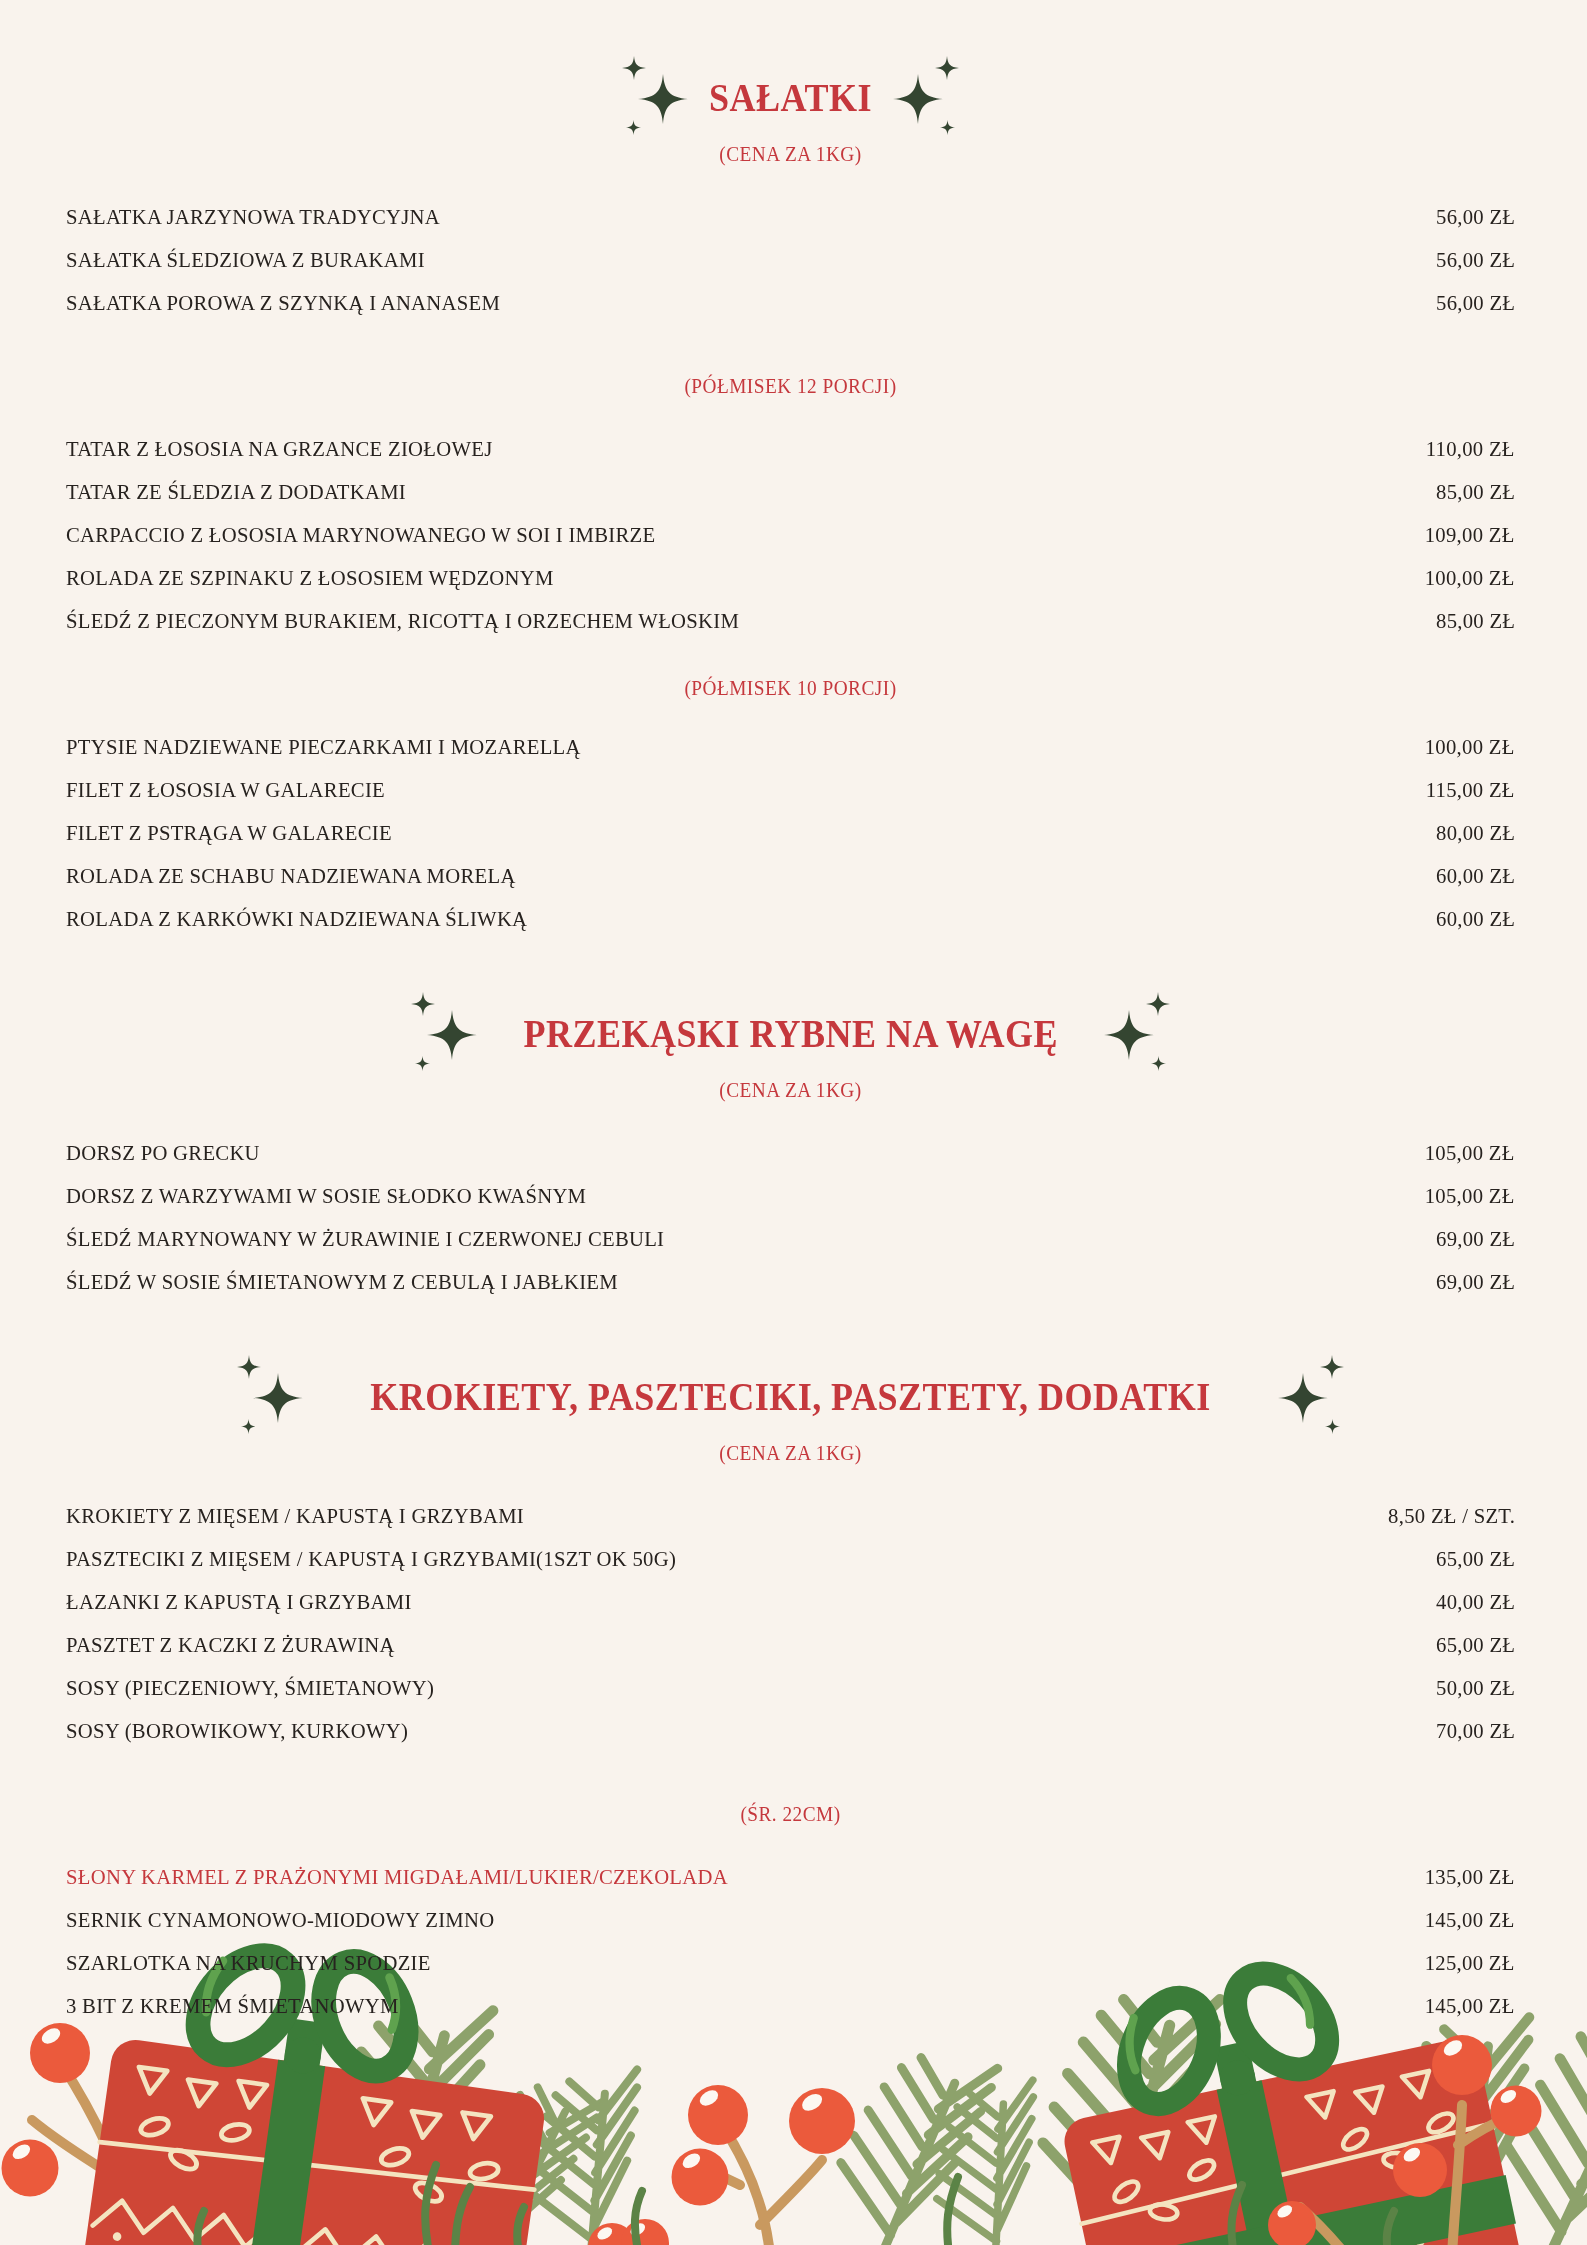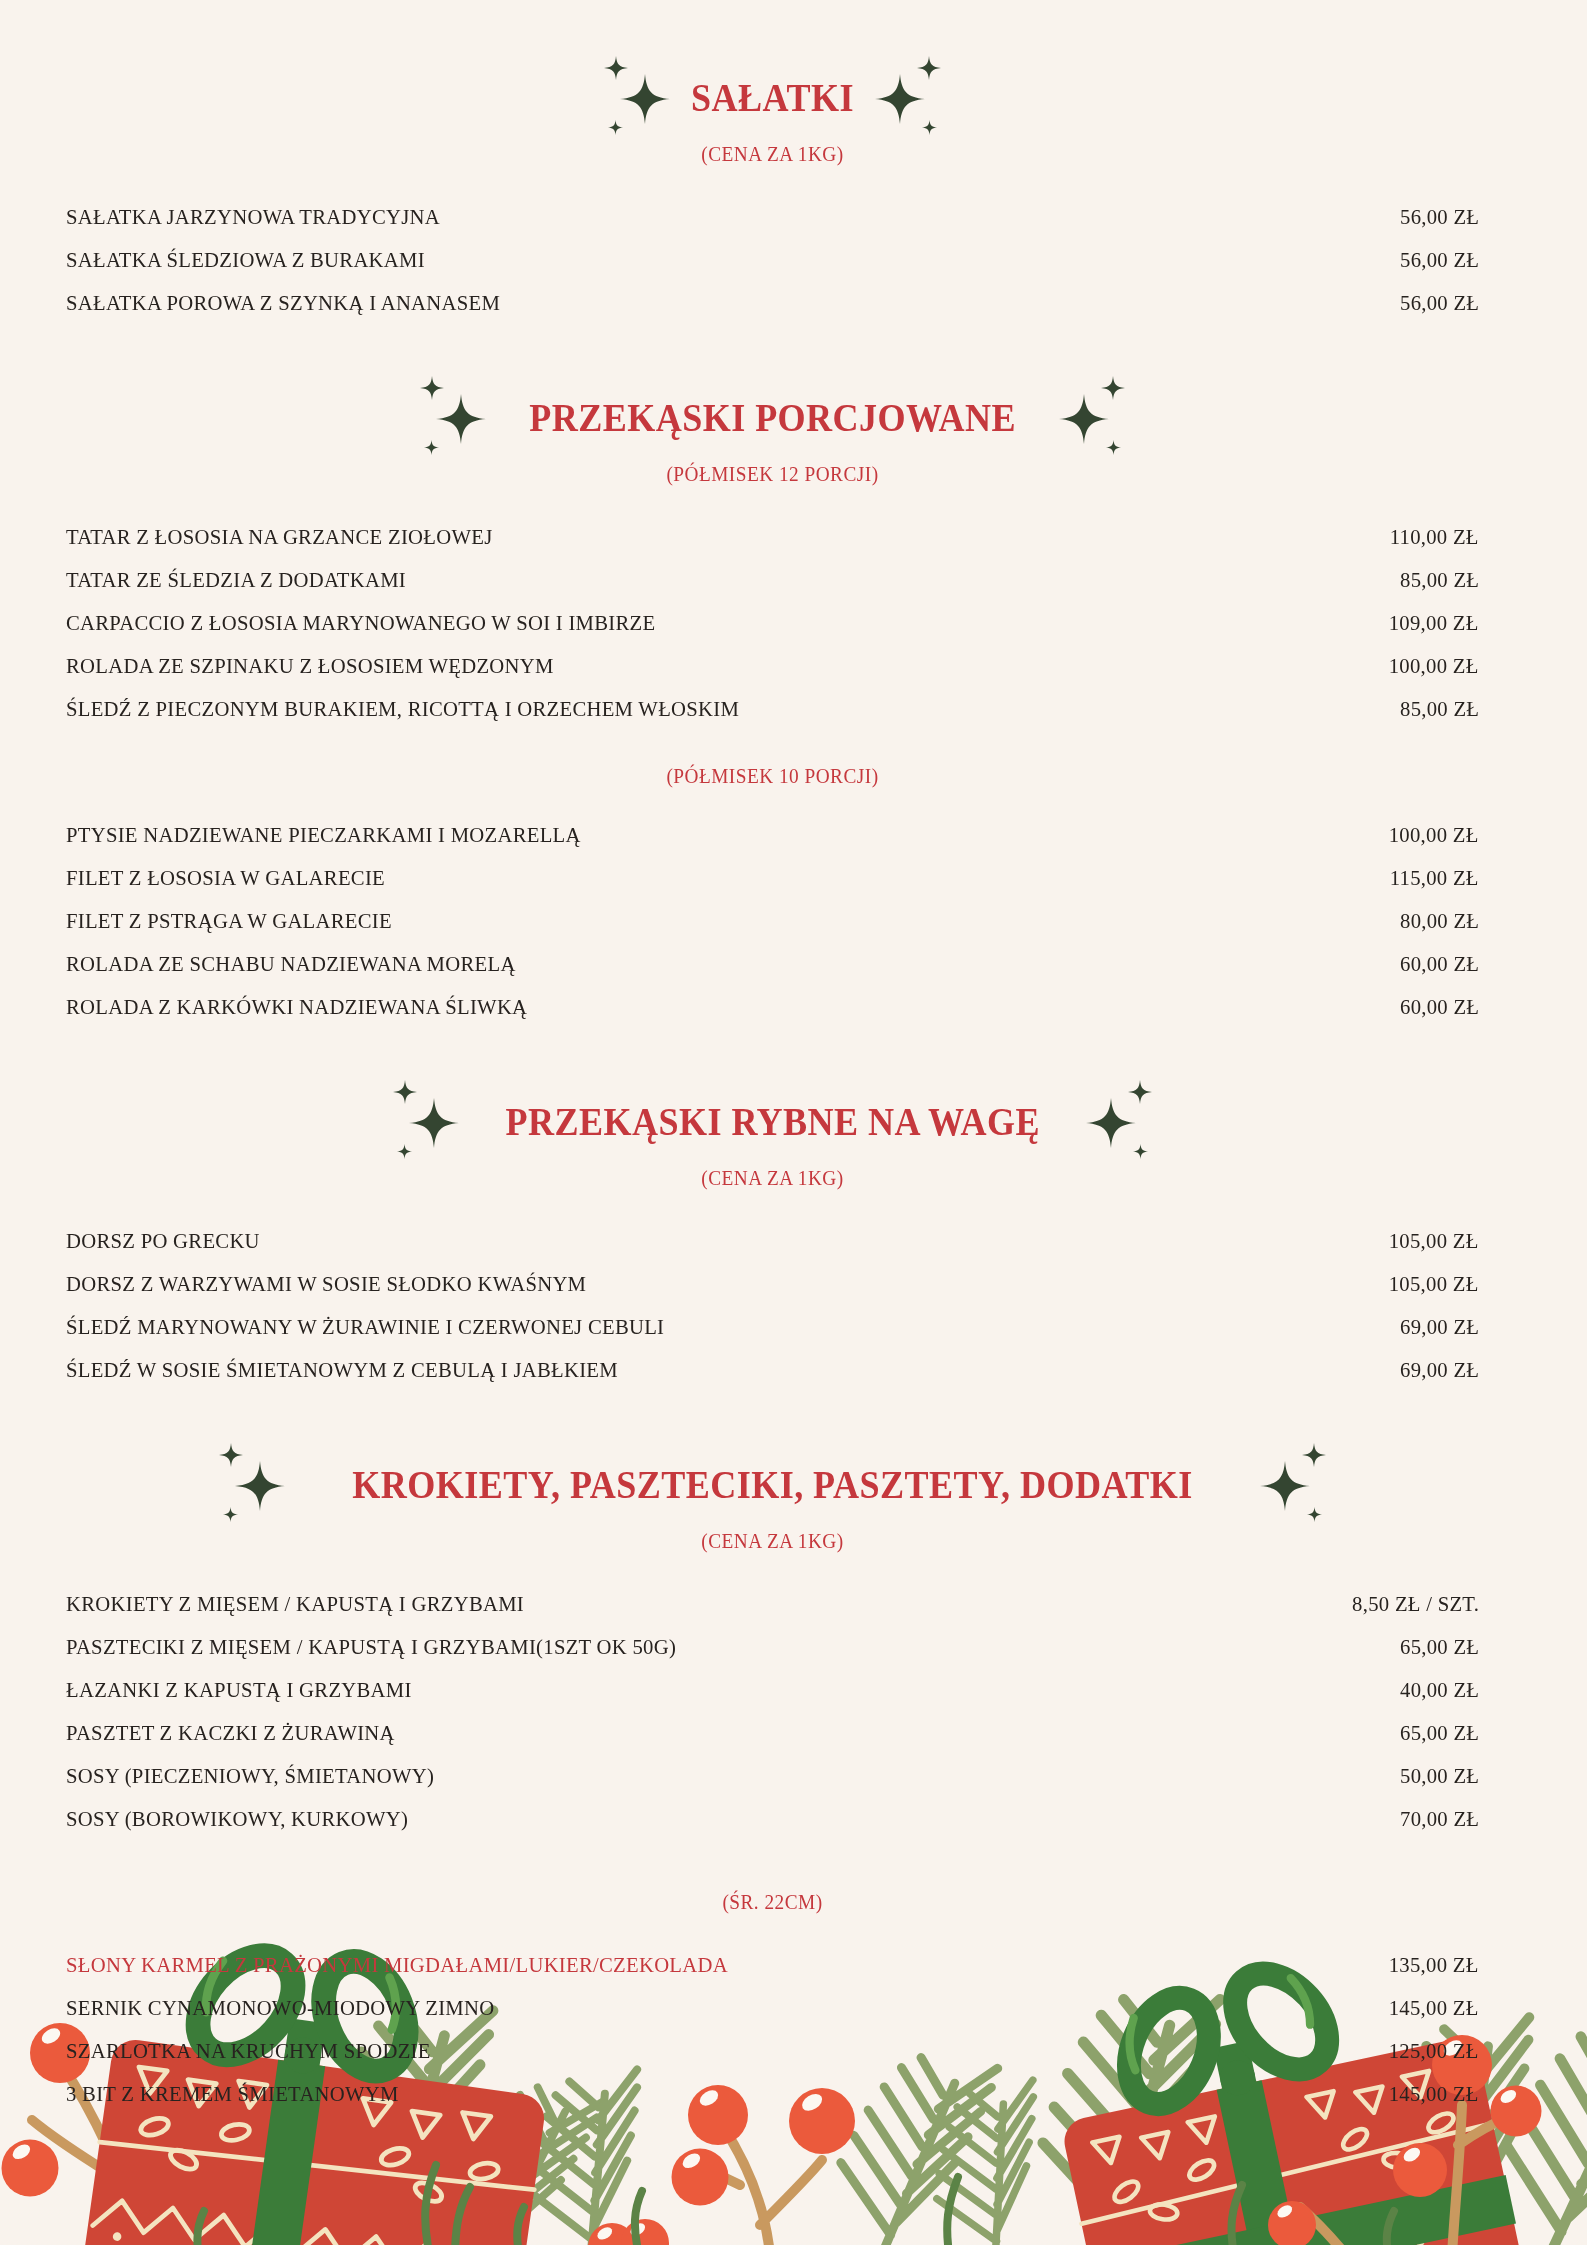--- a/index.html
+++ b/index.html
@@ -2,21 +2,21 @@
 <html style="--bg: #f9f3ed; --red: #c5383d; --ink: #27221f; --green: #344531; --pine: #8da26b; --berry: #eb5a3c; --stem: #c9995f; --gift: #cf4636; --ribbon: #3b7c39; --ribbon-l: #5fa24e; --cream: #f4e4c0; --grass: #5b8346;"><head>
 <meta charset="utf-8">
 <style>
   html,body{margin:0;padding:0;background:#e8e2da;}
   .page{
     position:relative;width:1587px;height:2245px;overflow:hidden;
     background:var(--bg,#f9f3ed);
     font-family:"Liberation Serif","DejaVu Serif",serif;
     color:var(--ink,#27221f);
   }
-  .menu{position:relative;z-index:2;padding:54px 108px 0 66px;}
+  .menu{position:relative;z-index:2;padding:54px 72px 0 66px;}
   .menu-section{margin-top:50px;}
   .menu-section:first-child{margin-top:0;}
   .heading-row{display:flex;align-items:center;justify-content:center;gap:10px;}
   .section-title{
     margin:0;font-size:41px;font-weight:700;color:var(--red,#c5383d);
     letter-spacing:.5px;white-space:nowrap;
     transform:scaleX(.88);transform-origin:center;
   }
   .sparkle{flex:0 0 auto;}
   .sparkle.right{transform:scaleX(-1);}
@@ -127,33 +127,20 @@
   <div class="menu-row">
     <span class="item-name">SAŁATKA POROWA Z SZYNKĄ I ANANASEM</span>
     <span class="item-price">56,00 ZŁ</span>
   </div>
 </div>
   </div>
 </div>
   </section>
 
   <section class="menu-section">
-    <div class="heading-row">
-      <svg class="sparkle left" width="66" height="86" viewBox="0 0 66 86">
-        <use href="#star-p" class="star" transform="translate(16,20) scale(0.5)"></use>
-        <use href="#star-p" class="star" transform="translate(0,2) scale(0.24)"></use>
-        <use href="#star-p" class="star" transform="translate(4,66) scale(0.15)"></use>
-      </svg>
-      <h2 class="section-title">PRZEKĄSKI PORCJOWANE</h2>
-      <svg class="sparkle right" width="66" height="86" viewBox="0 0 66 86">
-        <use href="#star-p" class="star" transform="translate(16,20) scale(0.5)"></use>
-        <use href="#star-p" class="star" transform="translate(0,2) scale(0.24)"></use>
-        <use href="#star-p" class="star" transform="translate(4,66) scale(0.15)"></use>
-      </svg>
-    </div>
     <div>
   <div class="group">
     <div class="section-subtitle">(PÓŁMISEK 12 PORCJI)</div>
     <div>
   <div class="menu-row">
     <span class="item-name">TATAR Z ŁOSOSIA NA GRZANCE ZIOŁOWEJ</span>
     <span class="item-price">110,00 ZŁ</span>
   </div>
 
   <div class="menu-row">

